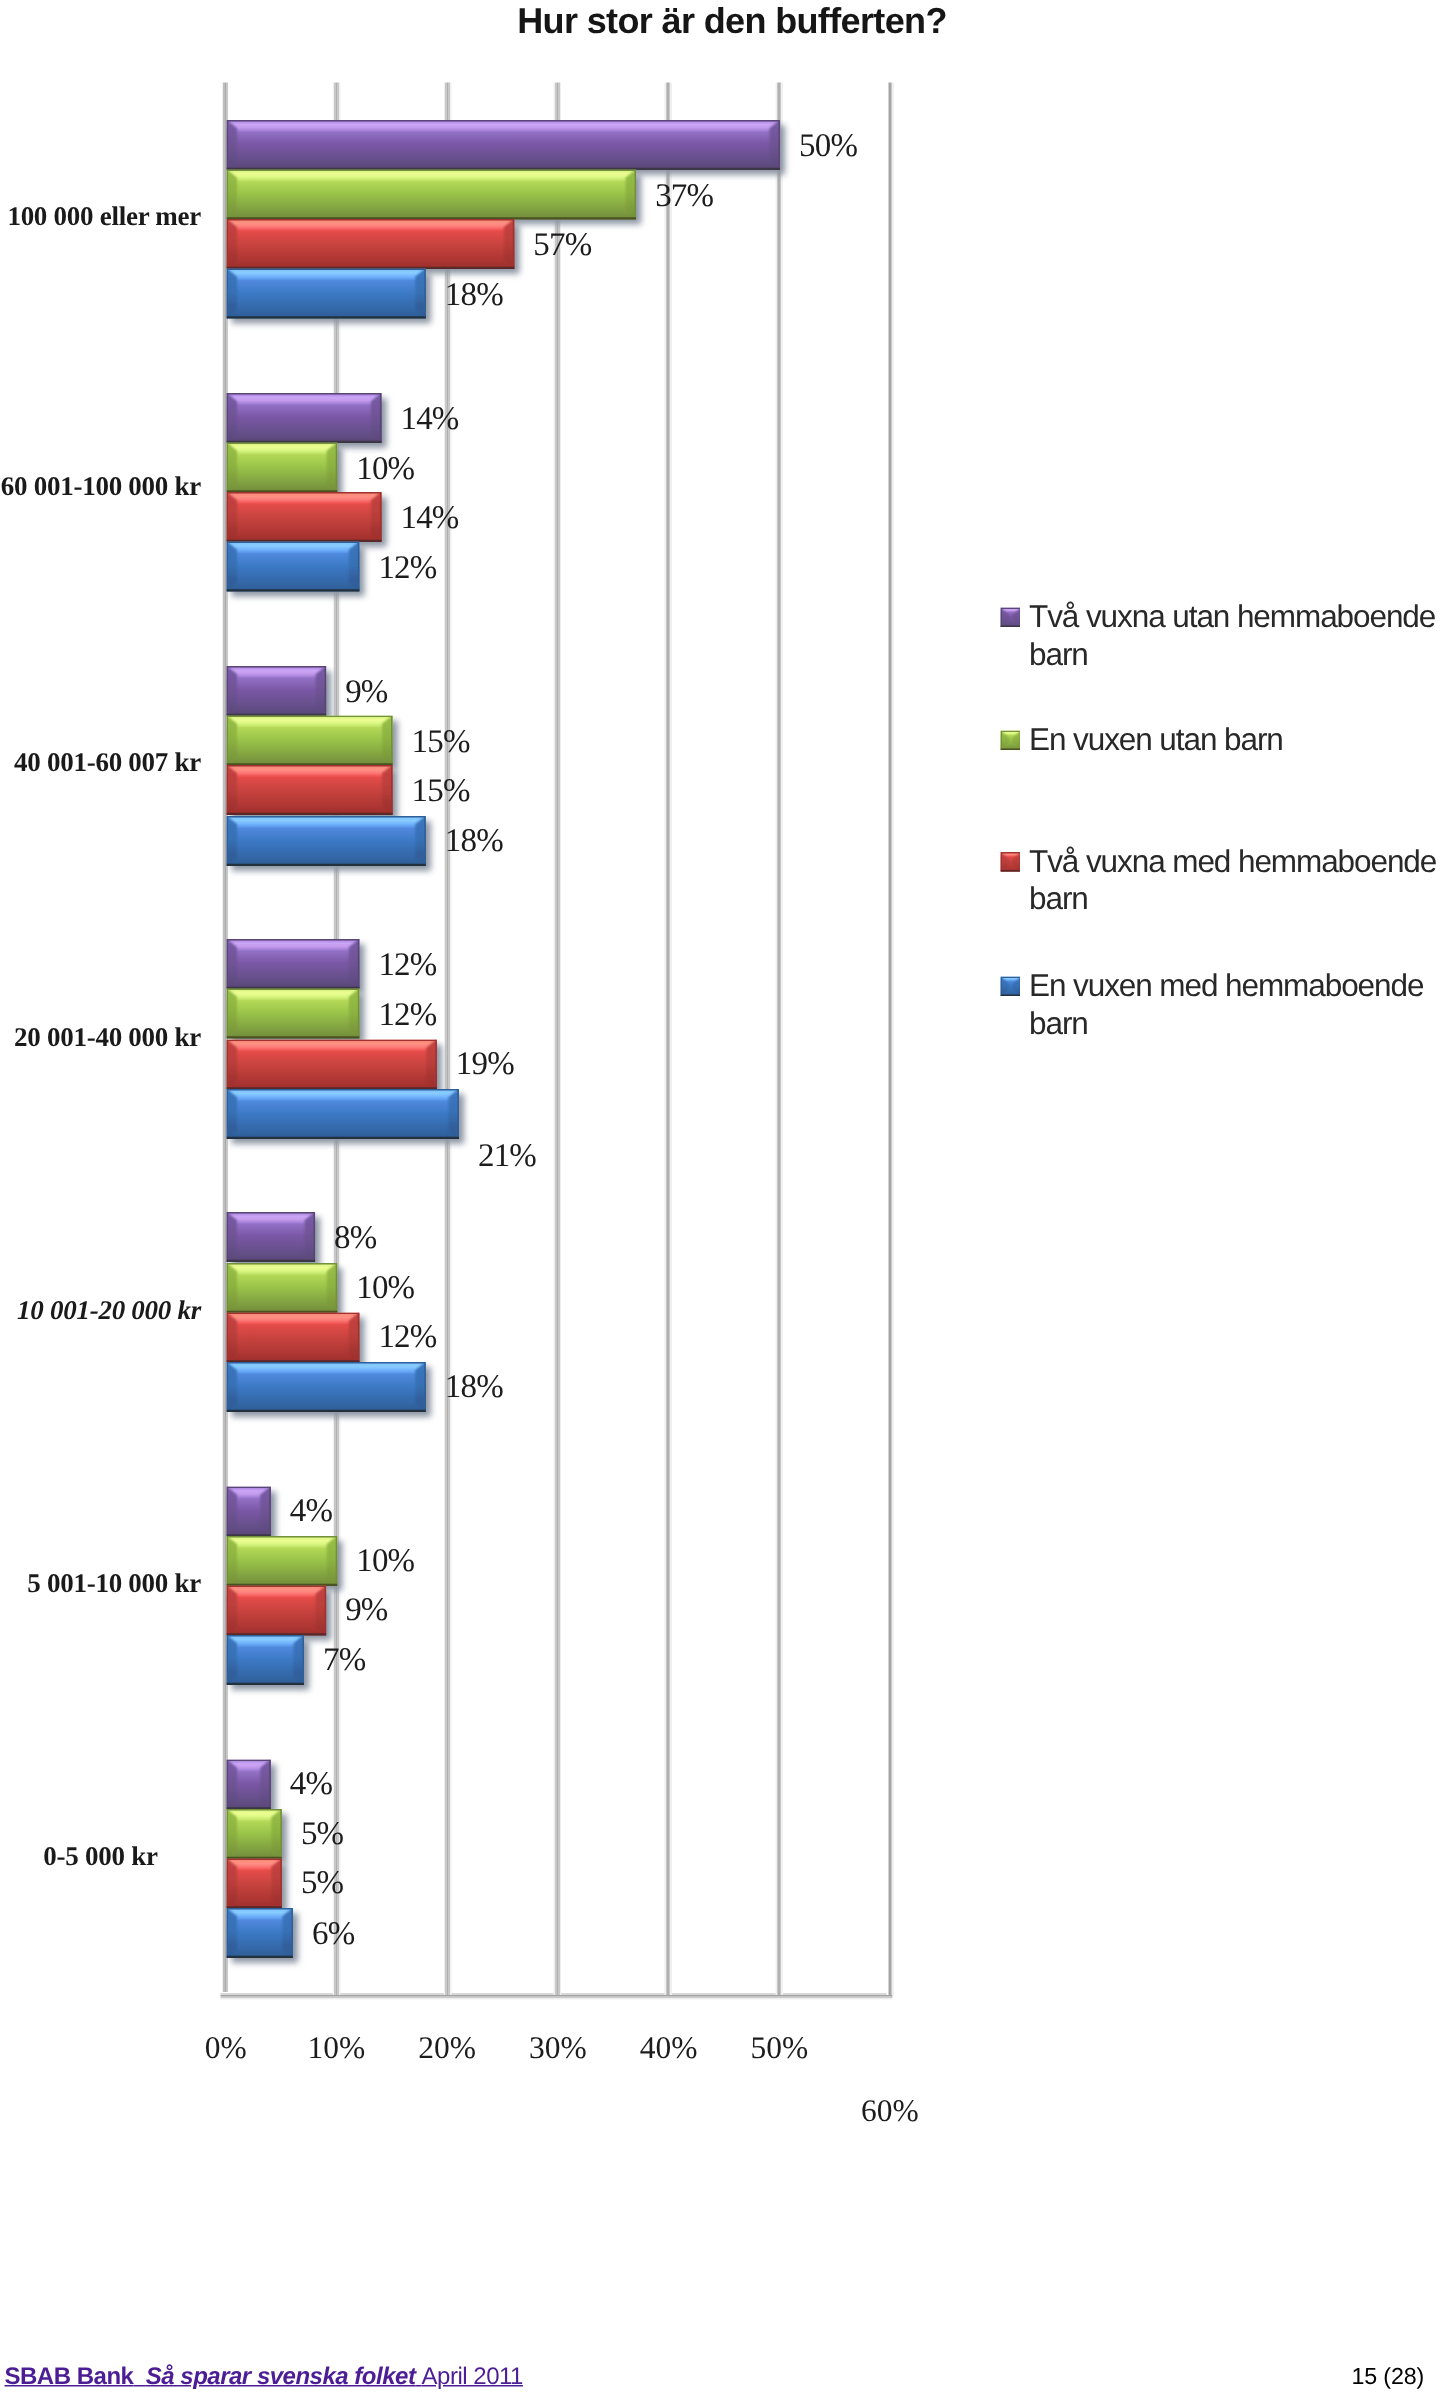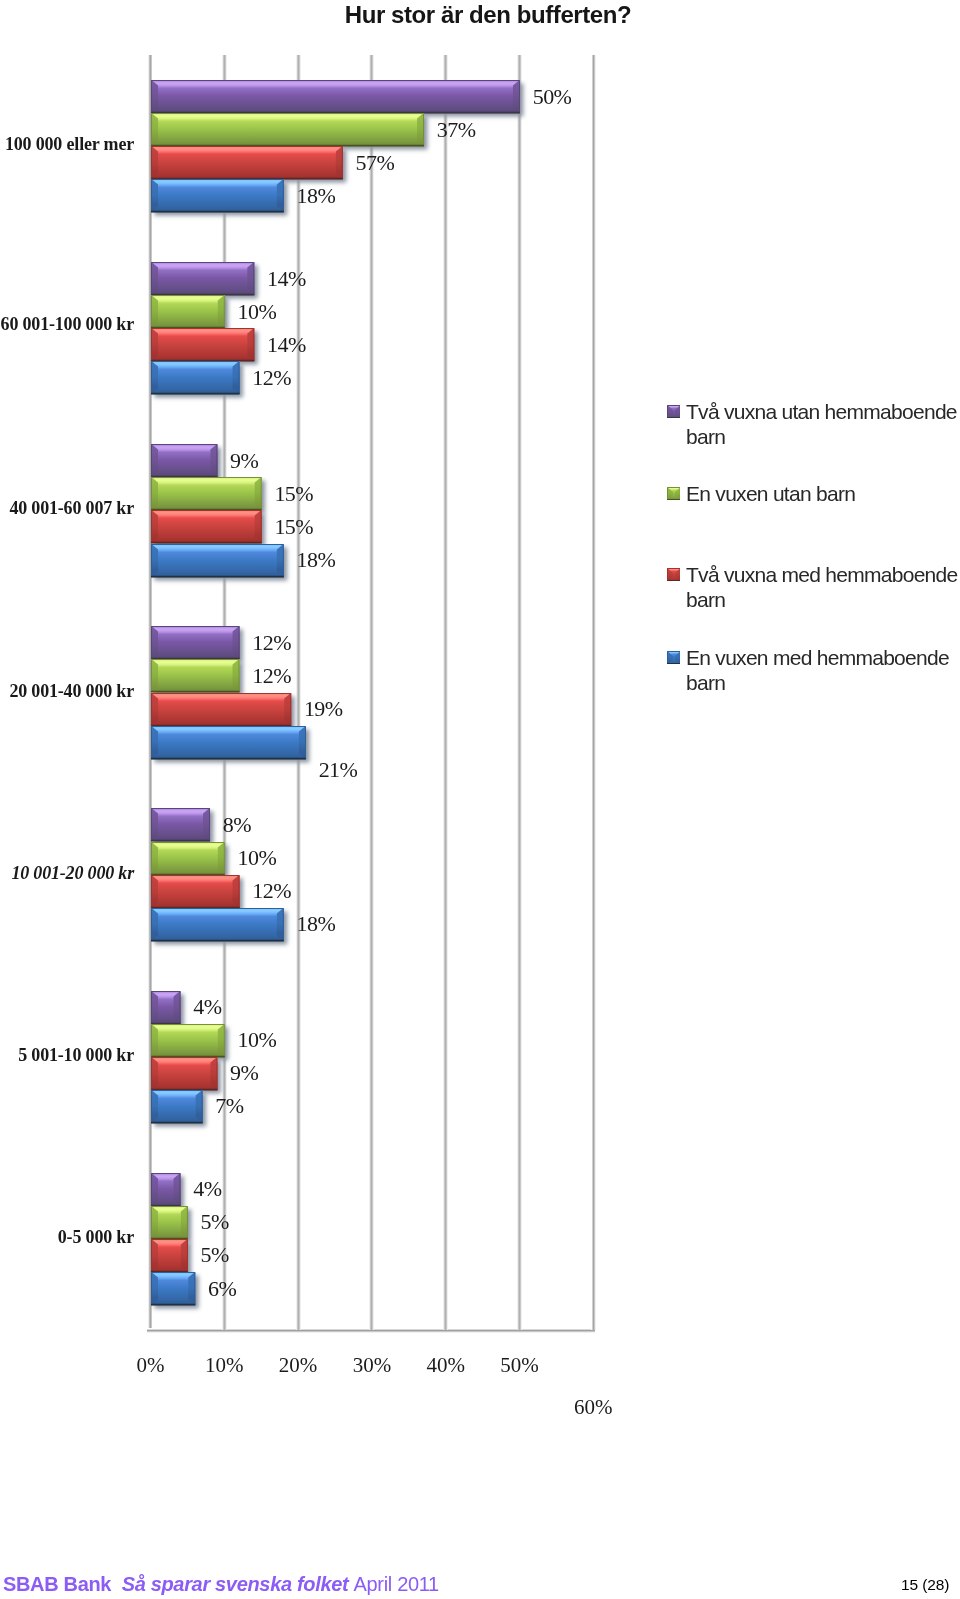--- a/index.html
+++ b/index.html
@@ -74,24 +74,24 @@
   .leg-swatch{position:absolute; left:0; top:0; width:14px; height:14px; line-height:0;}
   .leg-text{
     position:absolute; left:19.5px; top:-6.0px; width:276px;
     font-family:"Liberation Sans", sans-serif;
     font-size:21px; line-height:25.2px; color:#282828;
     letter-spacing:-0.72px;
   }
 
   
   #footer{position:absolute; left:0; top:1577px; width:960px; height:22px;}
-  #footer-left{position:absolute; left:3px; top:0; font-size:20px; color:#8b5cf6;
+  #footer-left{position:absolute; left:3px; top:0; font-size:16px; color:#4c1d95;
                line-height:15.5px;
                letter-spacing:-0.33px;
-               font-family:"Liberation Sans", sans-serif; white-space:nowrap;}
+               font-family:"Liberation Sans", sans-serif; white-space:nowrap;text-decoration:underline;}
   #footer-left b{font-weight:bold;}
   #footer-left i{font-weight:bold; font-style:italic;}
   #footer-page{position:absolute; left:901px; top:0; font-size:15.5px; color:#000;
                line-height:15.5px; letter-spacing:-0.1px;
                font-family:"Liberation Sans", sans-serif;}
 </style>
 </head>
 <body>
 
 <div id="page">
@@ -1263,21 +1263,21 @@
       </div>
   </div>
 
   <div id="catlabels">
       <div class="catlabel" style="top: 135.26px;">100 000 eller mer</div>
       <div class="catlabel" style="top: 315px;">60 001-100 000 kr</div>
       <div class="catlabel" style="top: 499.49px;">40 001-60 007 kr</div>
       <div class="catlabel" style="top: 681.6px;">20 001-40 000 kr</div>
       <div class="catlabel" style="top: 863.71px; font-style: italic;">10 001-20 000 kr</div>
       <div class="catlabel" style="top: 1045.83px;">5 001-10 000 kr</div>
-      <div class="catlabel" style="top: 1227.94px;">0-5 000 kr</div>
+      <div class="catlabel" style="top: 1227.94px; text-align: center;">0-5 000 kr</div>
     </div>
   <div id="xticks">
       <div class="xtick" style="left: 90.5px; width: 120px; top: 1355px;">0%</div>
       <div class="xtick" style="left: 164.3px; width: 120px; top: 1355px;">10%</div>
       <div class="xtick" style="left: 238.1px; width: 120px; top: 1355px;">20%</div>
       <div class="xtick" style="left: 311.9px; width: 120px; top: 1355px;">30%</div>
       <div class="xtick" style="left: 385.7px; width: 120px; top: 1355px;">40%</div>
       <div class="xtick" style="left: 459.5px; width: 120px; top: 1355px;">50%</div>
       <div class="xtick" style="left: 533.3px; width: 120px; top: 1397px;">60%</div>
     </div>

